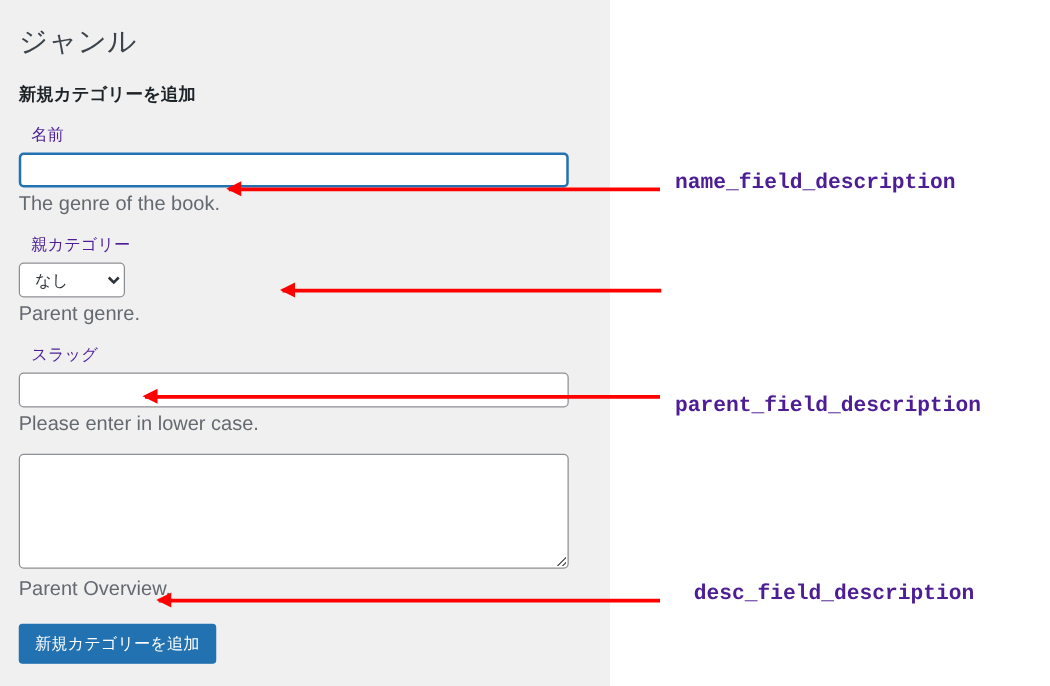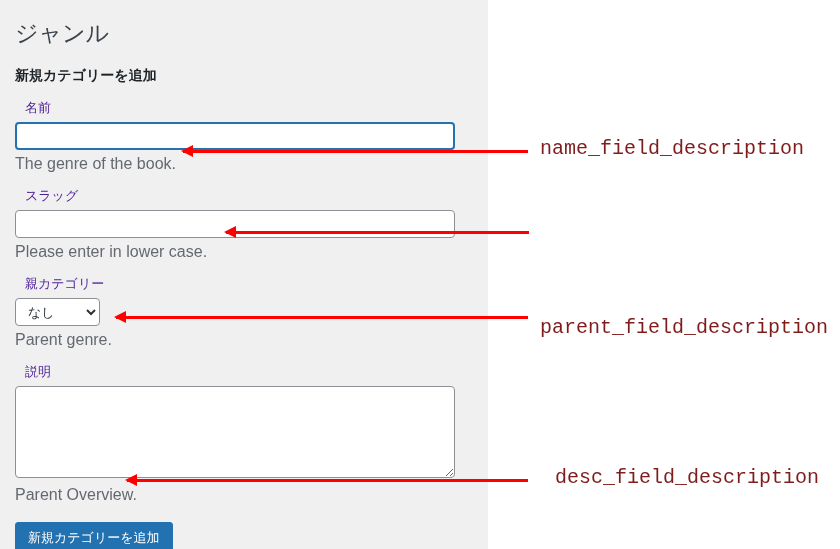--- a/index.html
+++ b/index.html
@@ -97,23 +97,23 @@
     padding: 6px 12px;
     font-size: 13px;
     cursor: pointer;
     margin-top: 4px;
   }
 
   
   .ann {
     position: absolute;
     font-family: "Courier New", Courier, monospace;
-    font-weight: normal;
-    color: #7f1d1d;
-    font-size: 20px;
+    font-weight: bold;
+    color: #4c1d95;
+    font-size: 17px;
   }
   .arrow {
     position: absolute;
     height: 0;
   }
   .arrow .line {
     position: absolute;
     top: -1.5px;
     left: 0;
     right: 0;
@@ -139,35 +139,34 @@
     <div class="page-title">ジャンル</div>
     <div class="subheading">新規カテゴリーを追加</div>
 
     <div class="form-group">
       <label class="lbl">名前</label>
       <input type="text" class="txt-input focused" value="" style="">
       <div class="help">The genre of the book.</div>
     </div>
 
     <div class="form-group">
-      <label class="lbl">スラッグ</label>
-      <input type="text" class="txt-input" value="" style="">
-      <div class="help">Please enter in lower case.</div>
-    </div>
-
-    <div class="form-group">
       <label class="lbl">親カテゴリー</label>
       <select class="select">
         <option>なし</option>
       </select>
       <div class="help">Parent genre.</div>
     </div>
 
     <div class="form-group">
-      <label class="lbl">説明</label>
+      <label class="lbl">スラッグ</label>
+      <input type="text" class="txt-input" value="" style="">
+      <div class="help">Please enter in lower case.</div>
+    </div>
+
+    <div class="form-group">
       <textarea class="ta" value="" style=""></textarea>
       <div class="help">Parent Overview.</div>
     </div>
 
     <button class="btn-primary">新規カテゴリーを追加</button>
   </div>
 
   <div class="arrow" style="left:183px; top:151px; width:345px;">
     <div class="line"></div>
       <div class="head"></div>

